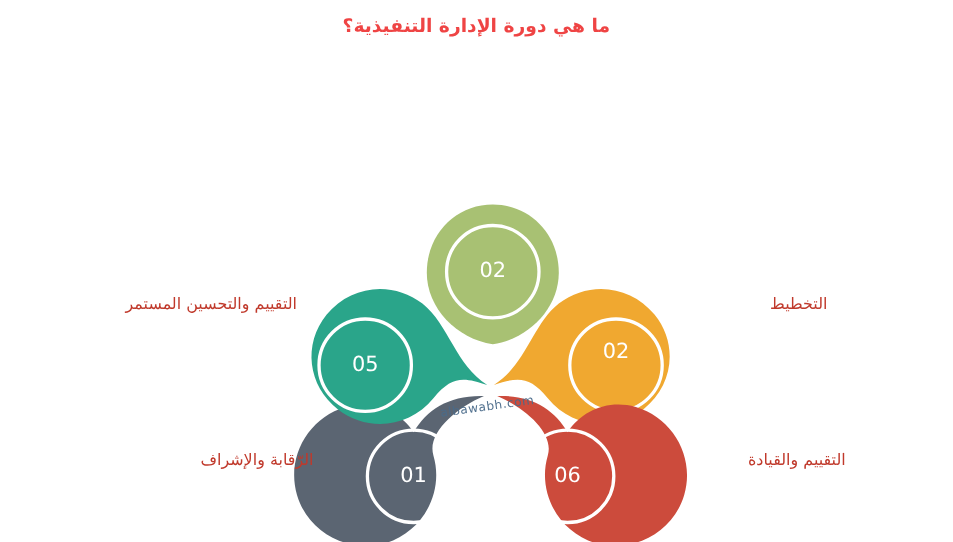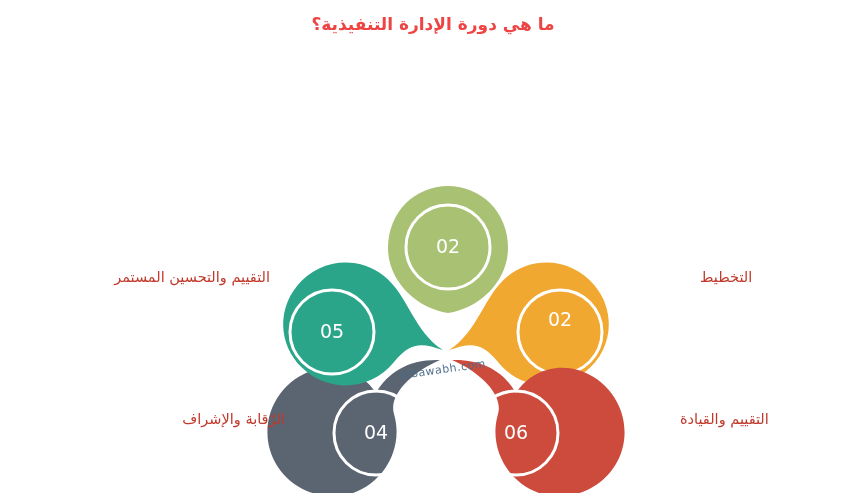--- a/index.html
+++ b/index.html
@@ -157,21 +157,21 @@
                C 275 253, 280 291, 307 312
                C 334 333, 372 329, 394 302
                C 411 281, 422 283, 443 290 Z" fill="#2aa58a"></path>
       <circle cx="332" cy="272" r="42" fill="none" stroke="#ffffff" stroke-width="3"></circle>
     </g>
   </svg>
 
   <div class="petal-num" style="left:448px; top:175px;">02</div>
   <div class="petal-num" style="left:560px; top:248px;">02</div>
   <div class="petal-num" style="left:516px; top:361px;">06</div>
-  <div class="petal-num" style="left:376px; top:361px;">04</div>
+  <div class="petal-num" style="left:376px; top:361px;">01</div>
   <div class="petal-num" style="left:332px; top:260px;">05</div>
 
   <div class="label left" style="left:700px; top:209px;">التخطيط</div>
   <div class="label left" style="left:680px; top:351px;">التقييم والقيادة</div>
   <div class="label right" style="left:0px; top:209px; width:270px;">التقييم والتحسين المستمر</div>
   <div class="label right" style="left:0px; top:351px; width:285px;">الرّقابة والإشراف</div>
 
   <div id="watermark">
     <div id="wm-sub">albawabh.com</div>
   </div>

